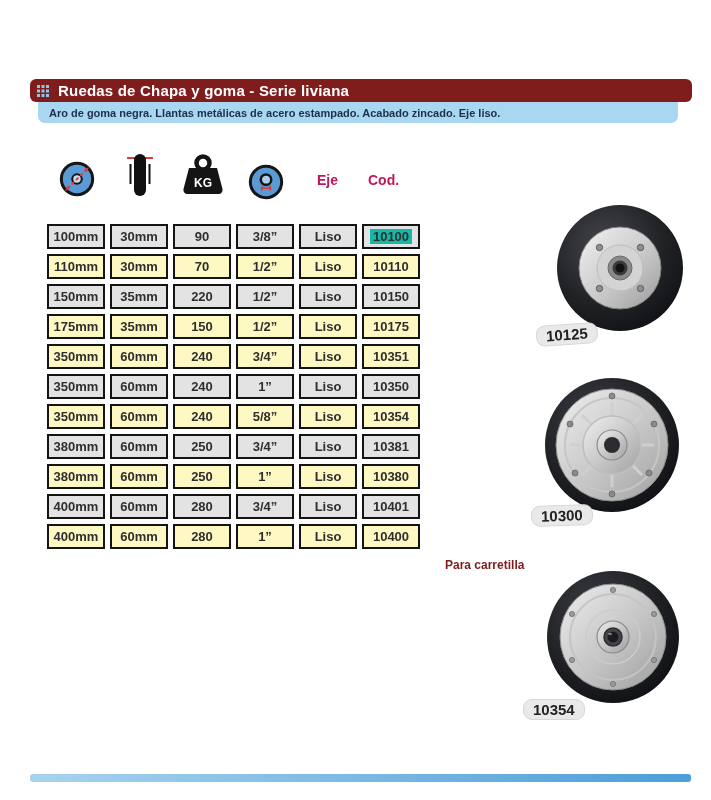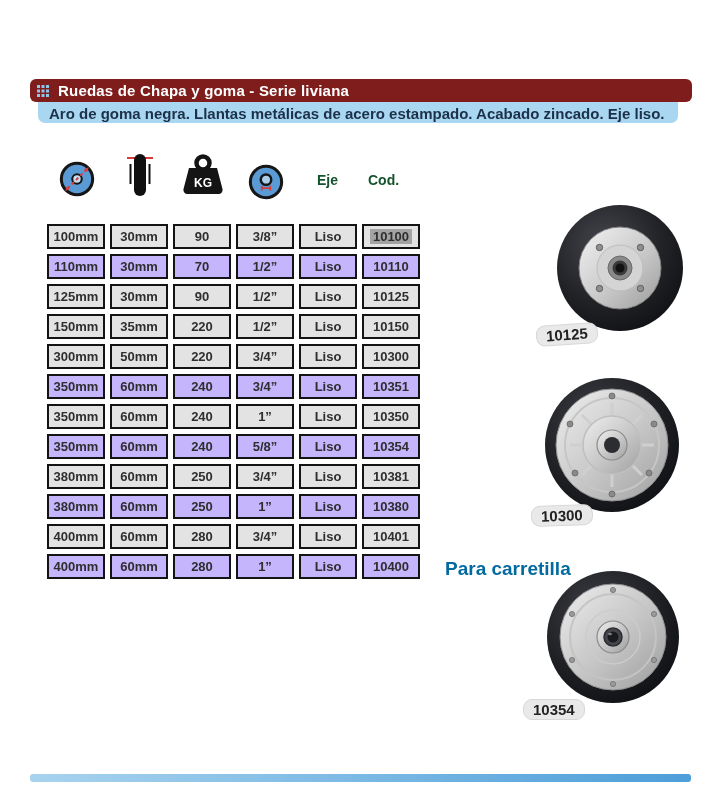--- a/index.html
+++ b/index.html
@@ -6,51 +6,51 @@
   .page{position:relative;width:711px;height:800px;background:#ffffff;overflow:hidden;
         font-family:"Liberation Sans",sans-serif;}
 
   
   .titlebar{position:absolute;left:30px;top:79px;width:662px;height:23px;background:#7f1d1d;
             border-radius:6px;display:flex;align-items:center;z-index:2;}
   .gridicon{margin-left:7px;display:block;}
   .title{color:#ffffff;font-size:15px;font-weight:bold;margin-left:9px;letter-spacing:.2px;white-space:nowrap;}
   .subbar{position:absolute;left:38px;top:101px;width:640px;height:22px;background:#a9d6f0;
           border-radius:0 0 7px 7px;display:flex;align-items:center;z-index:1;}
-  .subtitle{color:#1c3049;font-size:15px;font-weight:bold;margin-left:11px;padding-top:2px;white-space:nowrap;}
+  .subtitle{color:#1c3049;font-size:11px;font-weight:bold;margin-left:11px;padding-top:2px;white-space:nowrap;}
 
   
   .icon{position:absolute;}
   #ic-diameter{left:58px;top:160px;}
   #ic-width{left:127px;top:151px;}
   #ic-kg{left:180px;top:154px;}
   #ic-bore{left:247px;top:163px;}
-  .colhead{position:absolute;top:172px;font-size:14px;font-weight:bold;color:#14532d;}
+  .colhead{position:absolute;top:172px;font-size:14px;font-weight:bold;color:#be185d;}
   #head-eje{left:317px;}
   #head-cod{left:368px;}
 
   
   .spec-table{position:absolute;left:42px;top:219px;border-collapse:separate;border-spacing:5px;}
   .spec-table td{width:54px;height:21px;border:2px solid #141414;text-align:center;vertical-align:middle;
                  font-size:13px;font-weight:bold;color:#2e2e2e;padding:0;line-height:21px;white-space:nowrap;}
   tr.odd td{background:#e3e3e3;}
-  tr.even td{background:#c4b5fd;}
-  .hl{background:#a3a3a3;padding:0 3px;}
+  tr.even td{background:#fef9c3;}
+  .hl{background:#14b8a6;padding:0 3px;}
 
   
   .fig{position:absolute;}
   #fig1{left:544px;top:194px;}
   #fig2{left:537px;top:371px;}
   #fig3{left:535px;top:565px;}
   .chip{position:absolute;background:#e9e9e9;border:1px solid #d8d8d8;border-radius:9px;
         padding:1px 9px;font-size:15px;font-weight:600;color:#222;z-index:3;}
   #chip1{left:536px;top:324px;transform:rotate(-4deg);}
   #chip2{left:531px;top:505px;transform:rotate(-2deg);}
   #chip3{left:523px;top:699px;}
-  .note{position:absolute;left:445px;top:558px;font-size:19px;font-weight:bold;color:#0369a1;}
+  .note{position:absolute;left:445px;top:558px;font-size:12px;font-weight:bold;color:#7f1d1d;}
 
   
   .footer-rule{position:absolute;left:30px;top:774px;width:661px;height:8px;border-radius:3px;
                background:linear-gradient(90deg,#a8d3ef,#4d9ed9);}
 </style>
 </head>
 <body>
 
 <div class="page">
 
@@ -118,42 +118,34 @@
         </tr>
         <tr class="even">
           <td>110mm</td>
           <td>30mm</td>
           <td>70</td>
           <td>1/2”</td>
           <td>Liso</td>
           <td>10110</td>
         </tr>
         <tr class="odd">
-          <td>125mm</td>
-          <td>30mm</td>
-          <td>90</td>
-          <td>1/2”</td>
-          <td>Liso</td>
-          <td>10125</td>
-        </tr>
-        <tr class="odd">
           <td>150mm</td>
           <td>35mm</td>
           <td>220</td>
           <td>1/2”</td>
           <td>Liso</td>
           <td>10150</td>
         </tr>
-        <tr class="odd">
-          <td>300mm</td>
-          <td>50mm</td>
-          <td>220</td>
-          <td>3/4”</td>
-          <td>Liso</td>
-          <td>10300</td>
+        <tr class="even">
+          <td>175mm</td>
+          <td>35mm</td>
+          <td>150</td>
+          <td>1/2”</td>
+          <td>Liso</td>
+          <td>10175</td>
         </tr>
         <tr class="even">
           <td>350mm</td>
           <td>60mm</td>
           <td>240</td>
           <td>3/4”</td>
           <td>Liso</td>
           <td>10351</td>
         </tr>
         <tr class="odd">

